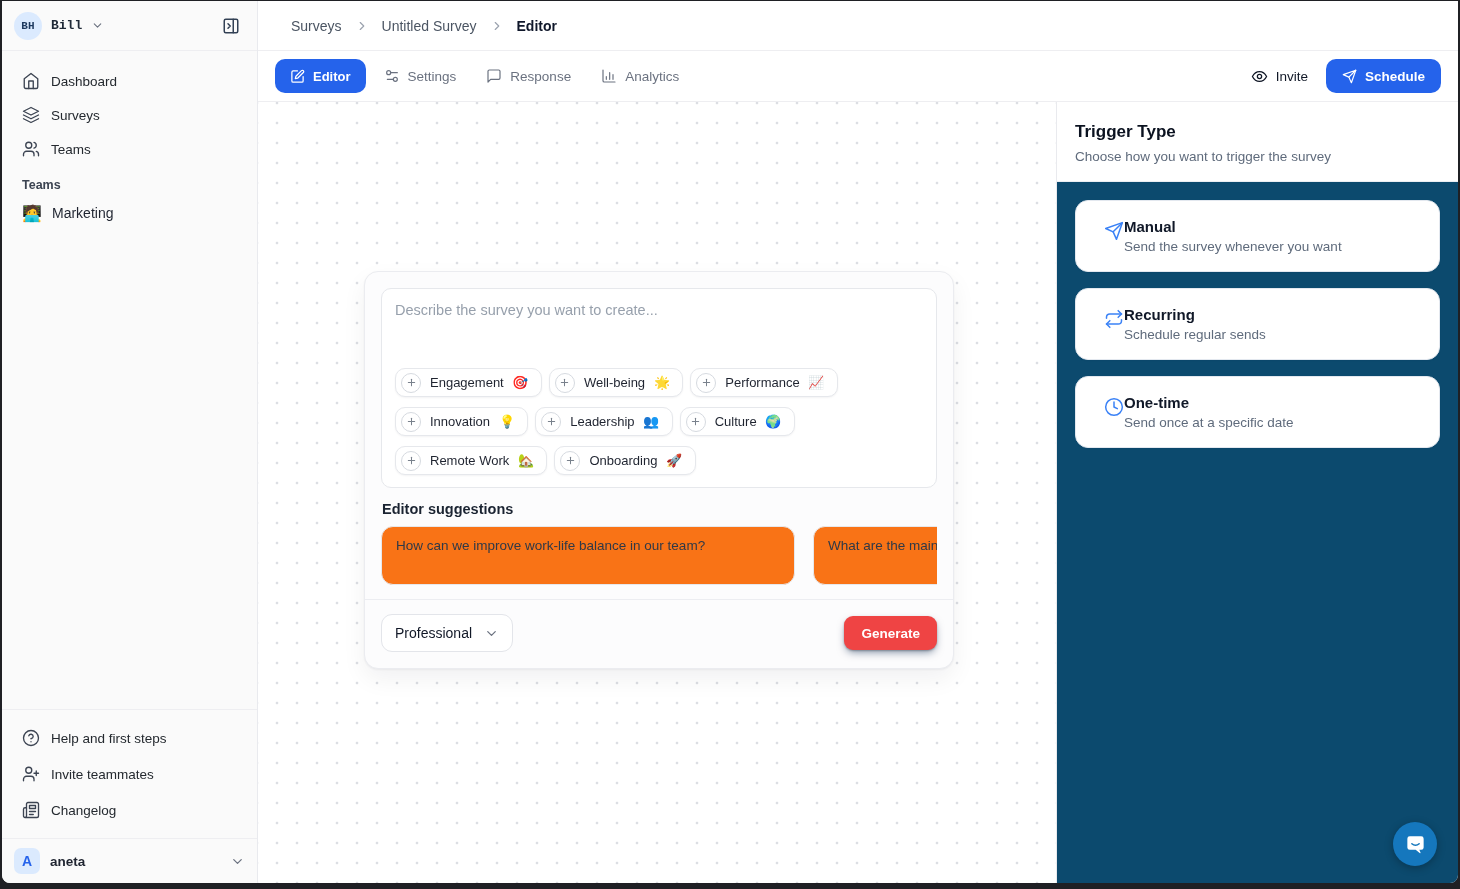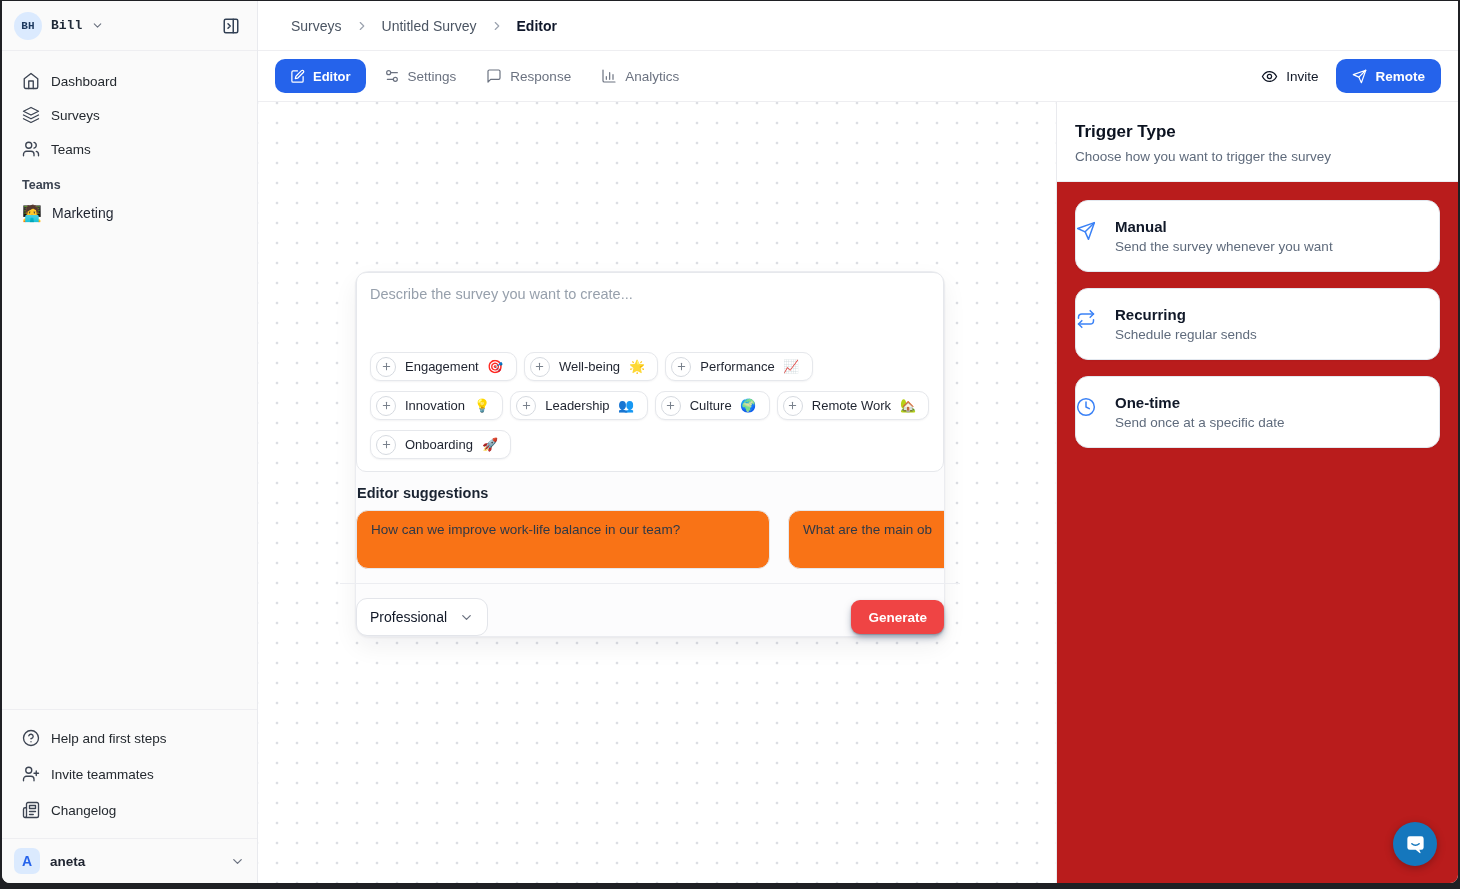--- a/index.html
+++ b/index.html
@@ -52,22 +52,22 @@
   .preview-btn { display:flex; align-items:center; gap:8px; font-size:13.5px; color:#111827; cursor:pointer; background:none; border:none; font-family:inherit; }
   .publish-btn { height:34px; display:flex; align-items:center; gap:8px; padding:0 16px; background:#2563eb; color:#fff; font-size:13.5px; font-weight:600; border:none; border-radius:10px; cursor:pointer; font-family:inherit; }
 
   .content { flex:1; display:flex; min-height:0; }
 
   
   .canvas { flex:1; position:relative; overflow:hidden; background:#fff;
     background-image:radial-gradient(circle, #dcdee3 1.5px, transparent 1.6px);
     background-size:20px 20px; background-position:9px 11px; }
 
-  .composer { position:absolute; left:97px; top:169px; width:590px; background:#fcfcfd;
-    border:1px solid #ebecf0; border-radius:14px; 
+  .composer { position:absolute; left:106px; top:169px; width:590px; background:#fcfcfd;
+    border:1px solid #ebecf0; border-radius:14px; padding:16px;
     box-shadow:0 10px 24px rgba(15,23,42,.06), 0 1px 2px rgba(15,23,42,.05); }
   .prompt-box { height:200px; background:#fff; border:1px solid #e6e8ec; border-radius:10px; padding:13px 13px 12px; display:flex; flex-direction:column; cursor:text; }
   .placeholder { font-size:14.5px; color:#97a0ac; }
   .chips { margin-top:auto; display:flex; flex-wrap:wrap; gap:10px 7px; }
   .chip { height:29px; display:inline-flex; align-items:center; gap:9px; padding:0 12px 0 5px; background:#fff;
     border:1px solid #e6e8ec; border-radius:10px; font-size:13px; color:#1f2430; cursor:pointer; font-family:inherit;
     box-shadow:0 1px 2px rgba(15,23,42,.05); }
   .chip .plus { width:20px; height:20px; border:1px solid #d6dae0; border-radius:50%; color:#79818c; display:flex; align-items:center; justify-content:center; flex:none; }
   .chip .emo { font-size:13px; }
 
@@ -77,26 +77,26 @@
   .sugg-card.clip { width:280px; }
 
   .composer-divider { margin:14px -16px 0; border-top:1px solid #ecedf1; }
   .composer-footer { padding-top:14px; display:flex; align-items:center; justify-content:space-between; }
   .tone-select { height:38px; display:flex; align-items:center; gap:12px; padding:0 13px; background:#fff; border:1px solid #e3e5ea; border-radius:11px; font-size:14px; color:#111827; cursor:pointer; font-family:inherit; }
   .tone-select .chev { color:#6b7280; }
   .generate-btn { height:34px; padding:0 17px; background:#ef4444; color:#fff; border:none; border-radius:9px; font-size:13.5px; font-weight:600; cursor:pointer; font-family:inherit;
     box-shadow:0 4px 8px -2px rgba(2,32,71,.5), 0 1px 2px rgba(0,0,0,.25); }
 
   
-  .panel { width:402px; flex:none; border-left:1px solid #e9eaee; background:#b91c1c; display:flex; flex-direction:column; }
+  .panel { width:402px; flex:none; border-left:1px solid #e9eaee; background:#0c4a6e; display:flex; flex-direction:column; }
   .panel-header { padding:20px 18px 17px; background:#fff; border-bottom:1px solid #eceef2; }
   .panel-title { font-size:17px; font-weight:700; color:#0b1220; }
   .panel-sub { margin-top:7px; font-size:13.5px; color:#5f6b7c; }
   .options { padding:18px; }
-  .option-card { display:flex; gap:19px; background:#fff; border:1px solid #e3e8ef; border-radius:13px; padding:17px 0; margin-bottom:16px; cursor:pointer;
+  .option-card { display:flex; gap:0; background:#fff; border:1px solid #e3e8ef; border-radius:13px; padding:17px 28px; margin-bottom:16px; cursor:pointer;
     box-shadow:0 1px 2px rgba(16,24,40,.04); }
   .option-card .oic { color:#3b82f6; margin-top:3px; flex:none; }
   .opt-title { font-size:15px; font-weight:700; color:#101828; }
   .opt-desc { margin-top:4px; font-size:13.5px; color:#5f6b7c; }
 
   
   .chat-fab { position:absolute; right:21px; bottom:17px; width:44px; height:44px; border-radius:50%; background:#1577bd; border:none; cursor:pointer;
     display:flex; align-items:center; justify-content:center; box-shadow:0 2px 8px rgba(0,0,0,.28); }
 </style>
 </head>
@@ -267,21 +267,21 @@
               <path d="M2 12s3.5-7 10-7 10 7 10 7-3.5 7-10 7-10-7-10-7z"></path>
               <circle cx="12" cy="12" r="3"></circle>
             </svg>
           <span>Invite</span>
         </button>
         <button class="publish-btn">
           <svg width="15" height="15" viewBox="0 0 24 24" fill="none" stroke="currentColor" stroke-width="1.9" stroke-linecap="round" stroke-linejoin="round">
               <path d="m22 2-7 20-4-9-9-4Z"></path>
               <path d="M22 2 11 13"></path>
             </svg>
-          <span>Remote</span>
+          <span>Schedule</span>
         </button>
       </div>
     </div>
 
     <div class="content">
 
       <div class="canvas">
         <div class="composer">
           <div class="prompt-box">
             <div class="placeholder">Describe the survey you want to create...</div>

